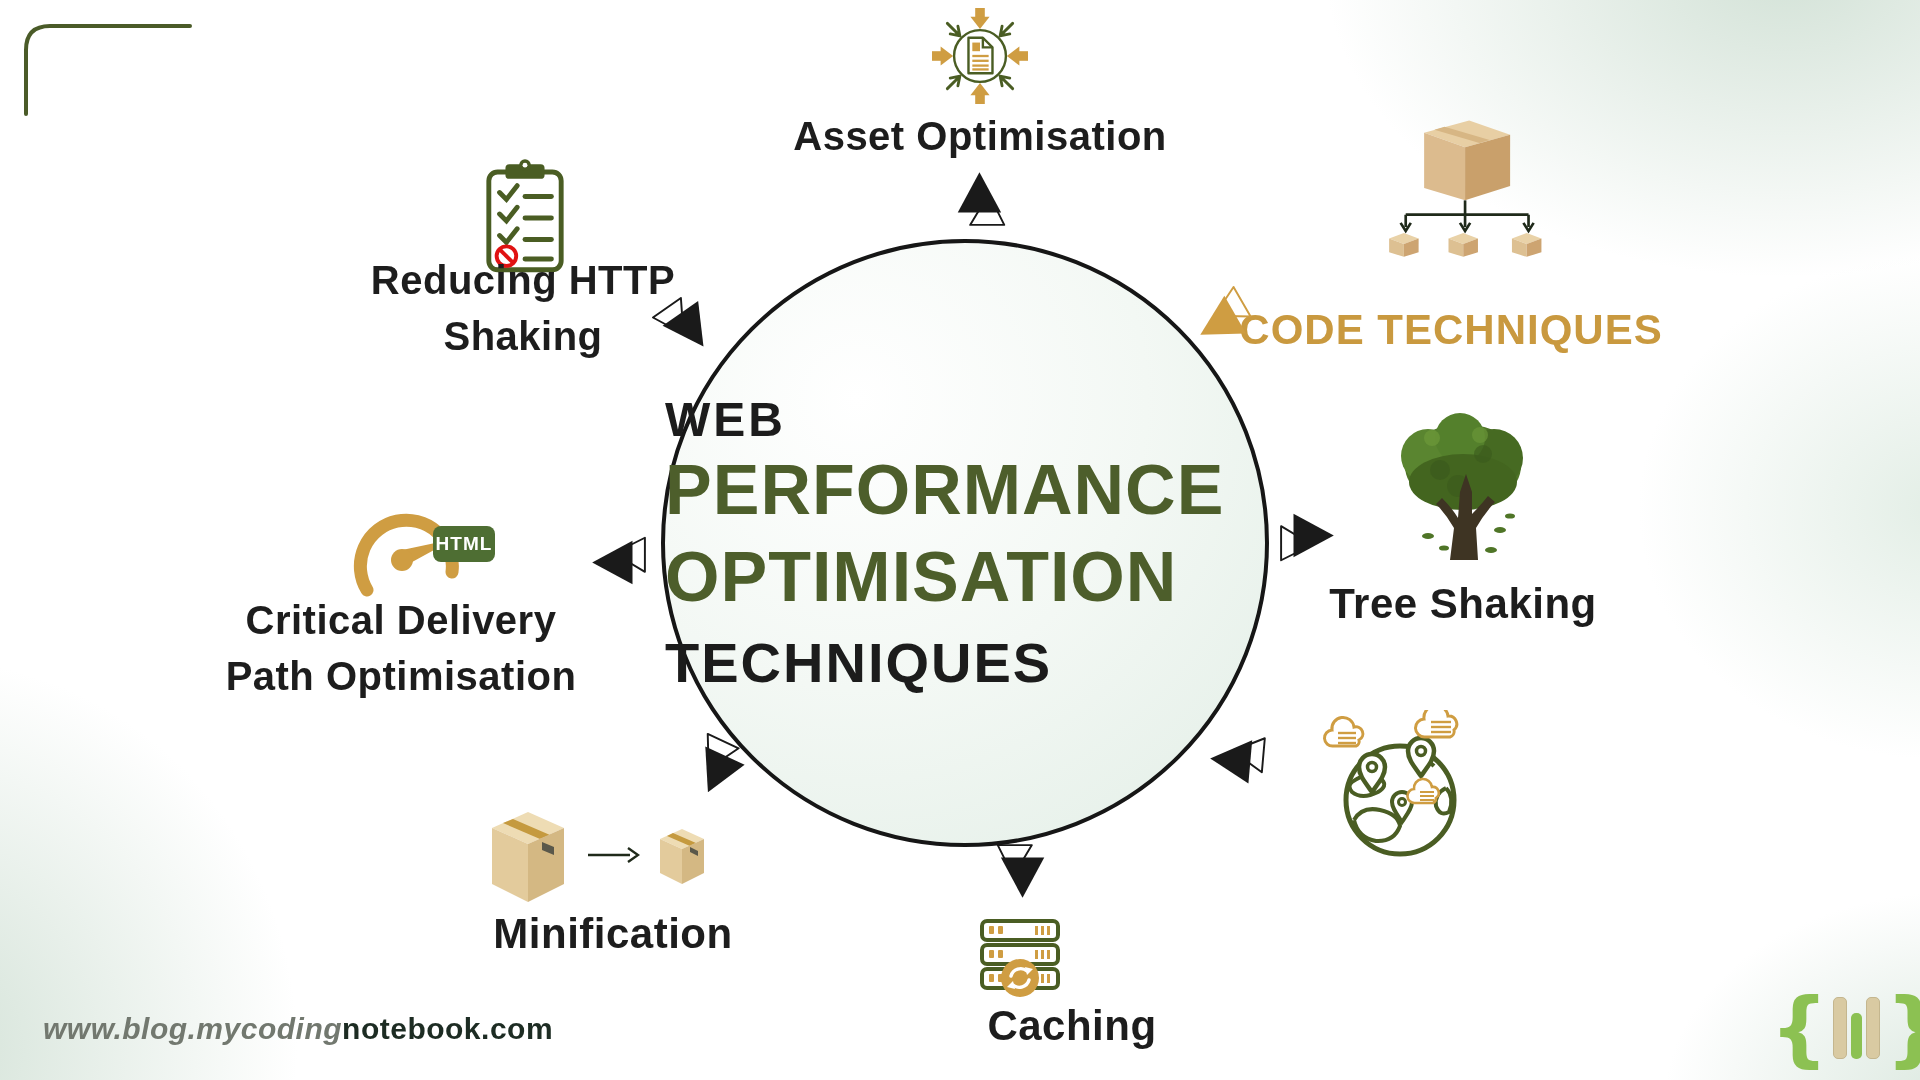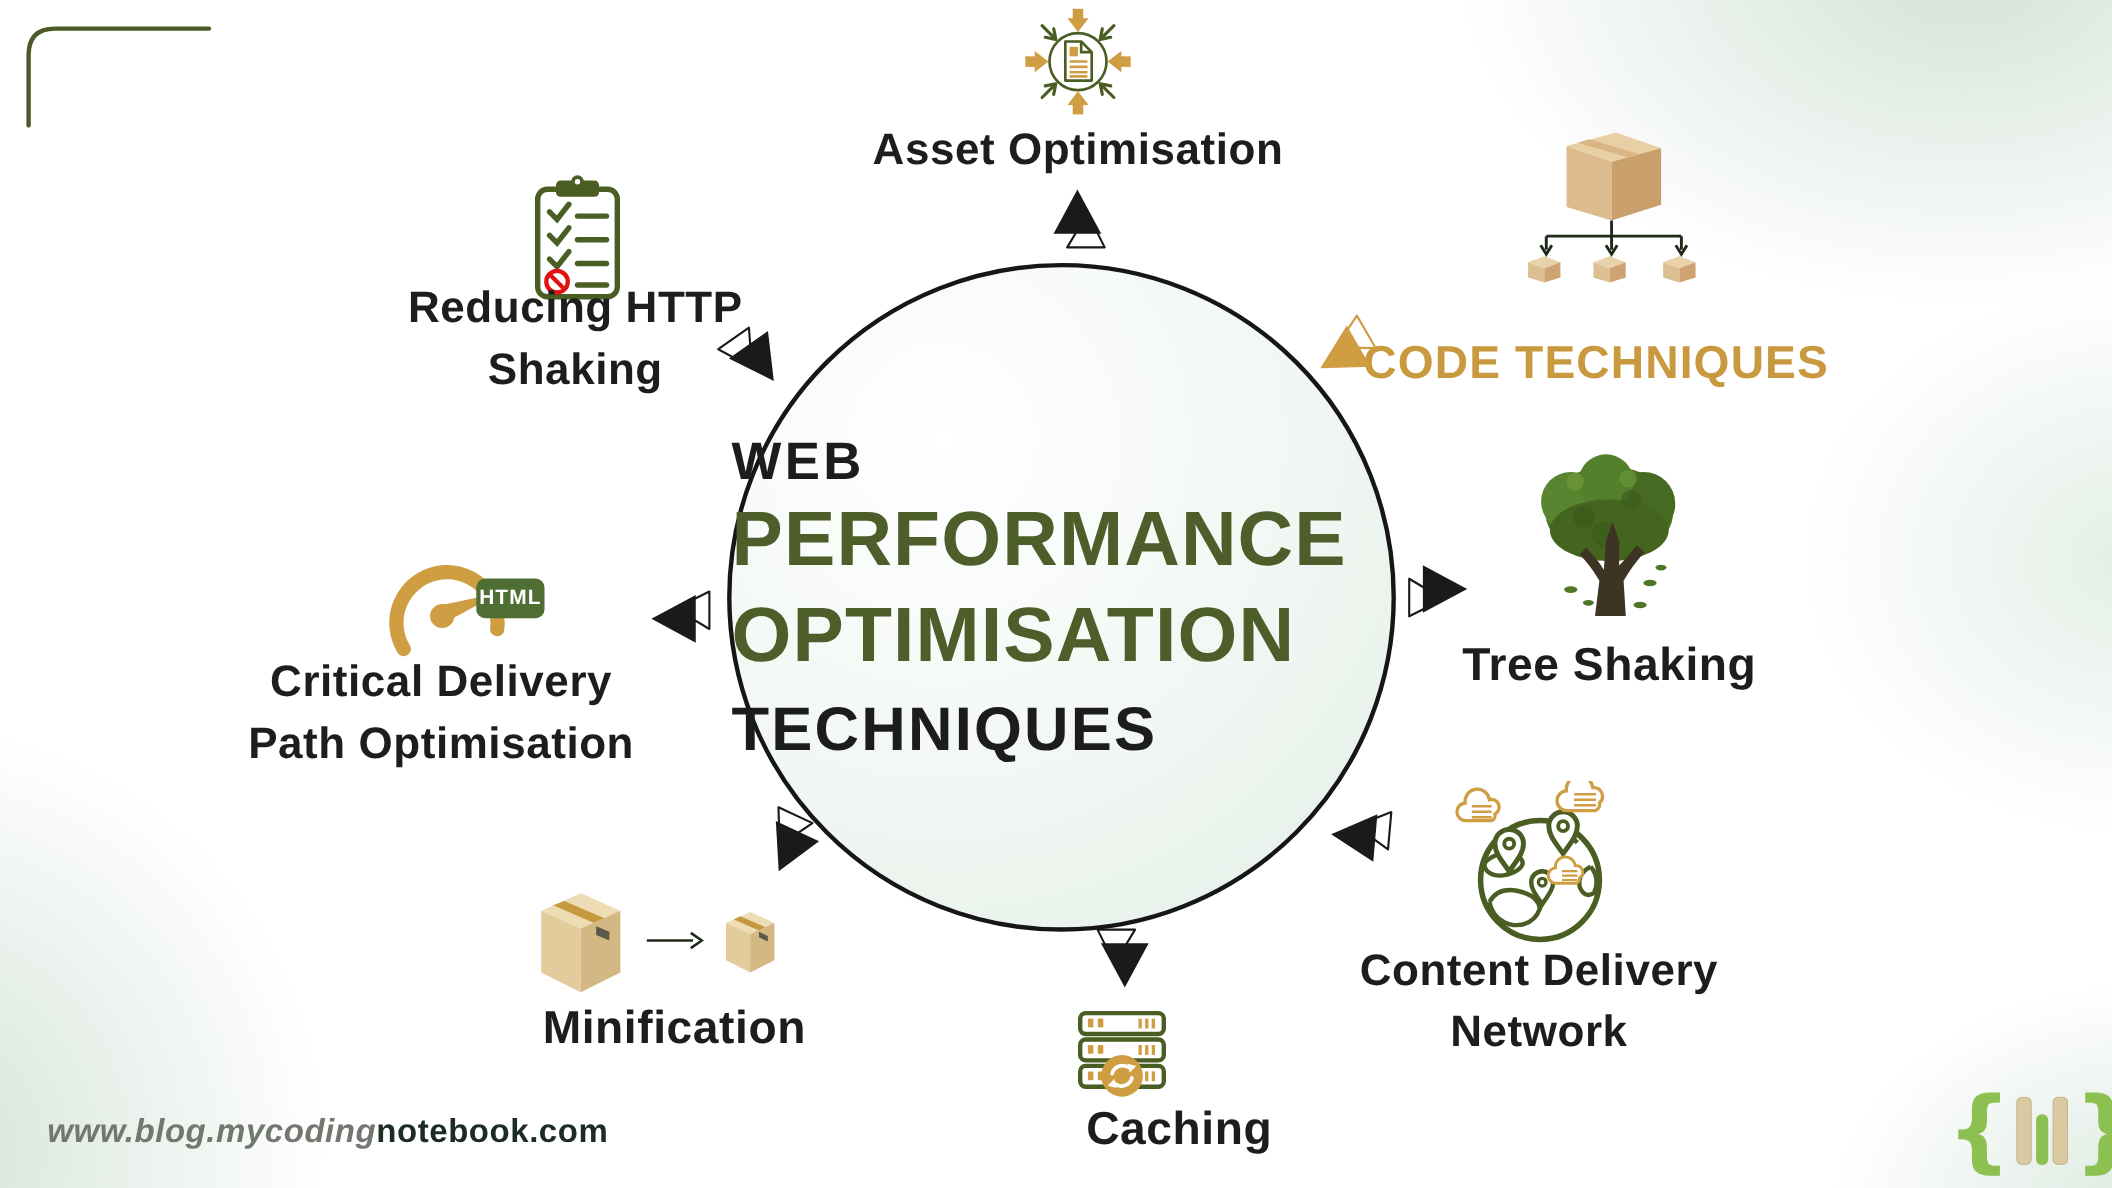--- a/index.html
+++ b/index.html
@@ -209,24 +209,20 @@
             <line x1="-6" y1="-2" x2="8" y2="-2"></line>
             <line x1="-6" y1="2" x2="8" y2="2"></line>
             <line x1="-6" y1="6" x2="8" y2="6"></line>
           </g>
       </g>
     </g>
   </svg>
   <svg class="abs arrow" style="left:1204px;top:734px;transform:rotate(185deg)">
       <use href="#arrow-shape"></use>
     </svg>
-  <div class="abs ctr label lbl-40" style="left:1399px;top:854px">
-    <div>Content Delivery</div>
-    <div>Network</div>
-  </div>
 
   <svg class="abs arrow" style="left:990px;top:848px;transform:rotate(90deg)">
       <use href="#arrow-shape"></use>
     </svg>
   <svg class="abs ctr" style="left:1020px;top:918px" width="82" height="82" viewBox="0 0 82 82">
     <g fill="#ffffff" stroke="#4a5d23" stroke-width="4">
       <rect x="3" y="3" width="76" height="19" rx="5"></rect>
       <rect x="3" y="27" width="76" height="19" rx="5"></rect>
       <rect x="3" y="51" width="76" height="19" rx="5"></rect>
     </g>

